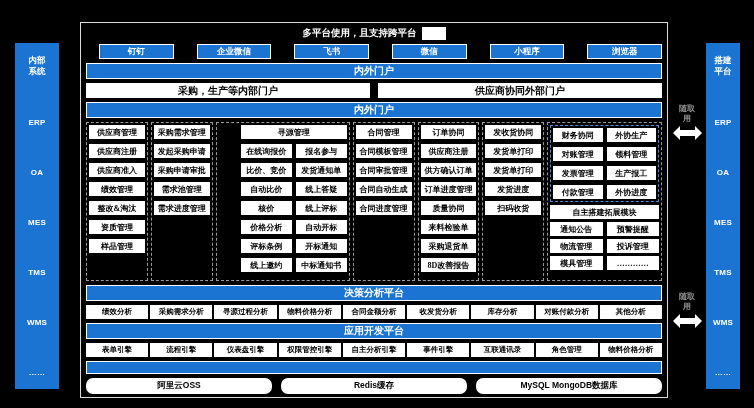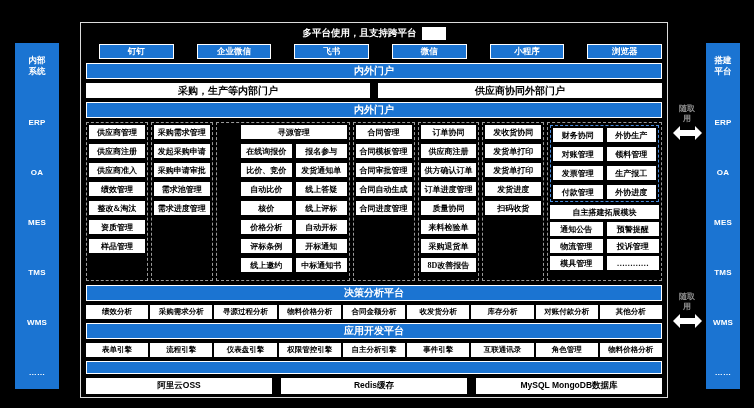--- a/index.html
+++ b/index.html
@@ -61,21 +61,21 @@
   .fin-group{border:1px dashed var(--bluedash);padding:2px;display:flex;gap:4px;}
   .fin-col{flex:1;display:flex;flex-direction:column;gap:5px;}
   .ext-row{display:flex;gap:4px;flex:0 0 14px;}
   .ext-row .mbox{flex:1;}
 
   .row9{display:flex;gap:2px;flex:0 0 14px;text-align:right;}
   .cell9{flex:1;background:#fff;color:#000;font-size:7.5px;font-weight:bold;
          display:flex;align-items:center;justify-content:center;white-space:nowrap;overflow:hidden;}
   .row3{display:flex;gap:9px;flex:0 0 16px;}
   .cell3{flex:1;background:#fff;color:#000;font-size:8.5px;font-weight:bold;
-         display:flex;align-items:center;justify-content:center;}
+         display:flex;align-items:center;justify-content:center;border-radius:7px;}
 </style>
 </head>
 <body>
 
 <div class="stage">
 
   <div class="side left" id="left-side">
       <div class="side-title">内部系统</div>
       <div class="side-item">ERP</div>
       <div class="side-item">OA</div>

